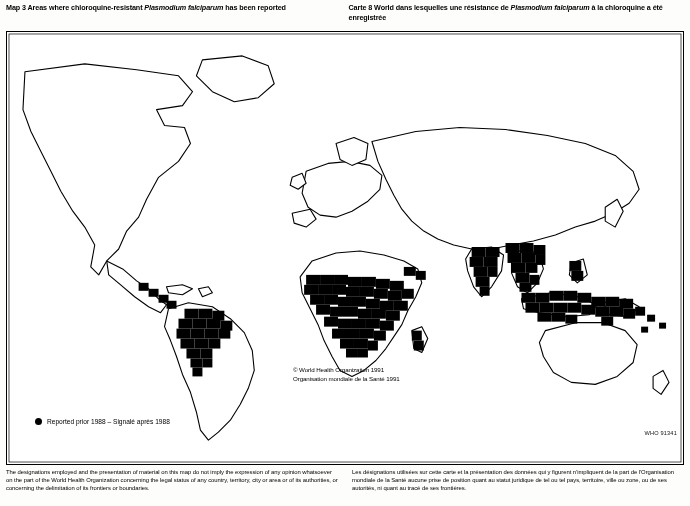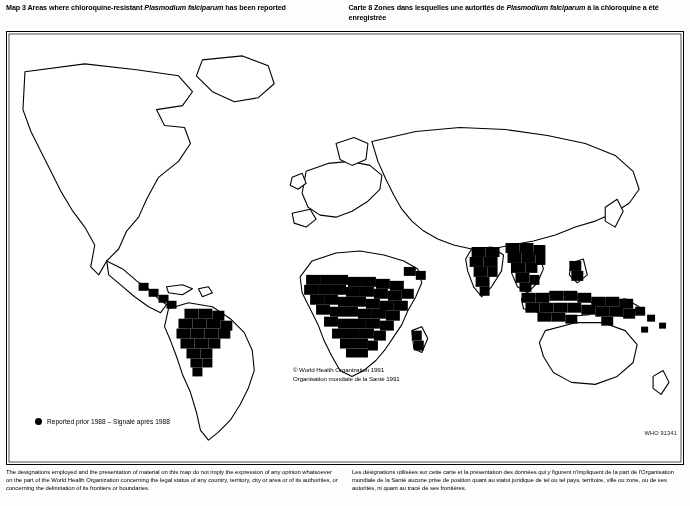--- a/index.html
+++ b/index.html
@@ -137,21 +137,21 @@
 
   <div class="header">
     <div class="hdr-col">
       <span class="lead">Map 3</span>
       <span>Areas where chloroquine-resistant</span>
       <span class="sci">Plasmodium falciparum</span>
       <span>has been reported</span>
     </div>
     <div class="hdr-col">
       <span class="lead">Carte 8</span>
-      <span>Zones dans lesquelles une autorités de</span>
+      <span>World dans lesquelles une résistance de</span>
       <span class="sci">Plasmodium falciparum</span>
       <span>à la chloroquine a été enregistrée</span>
     </div>
   </div>
 
   <div class="map-frame">
 
     <svg class="map-svg" viewBox="0 0 678 434" preserveAspectRatio="none">
 
       <g fill="#ffffff" stroke="#000000" stroke-width="1.1" stroke-linejoin="round">

